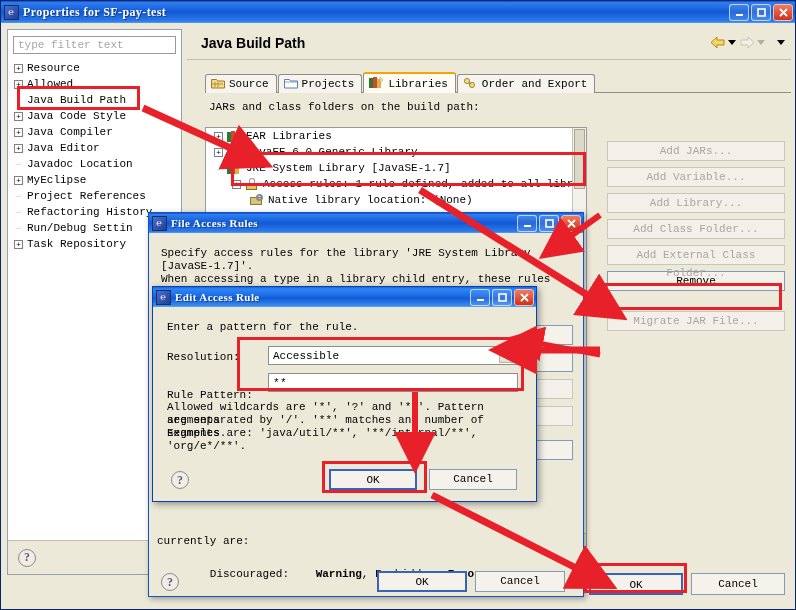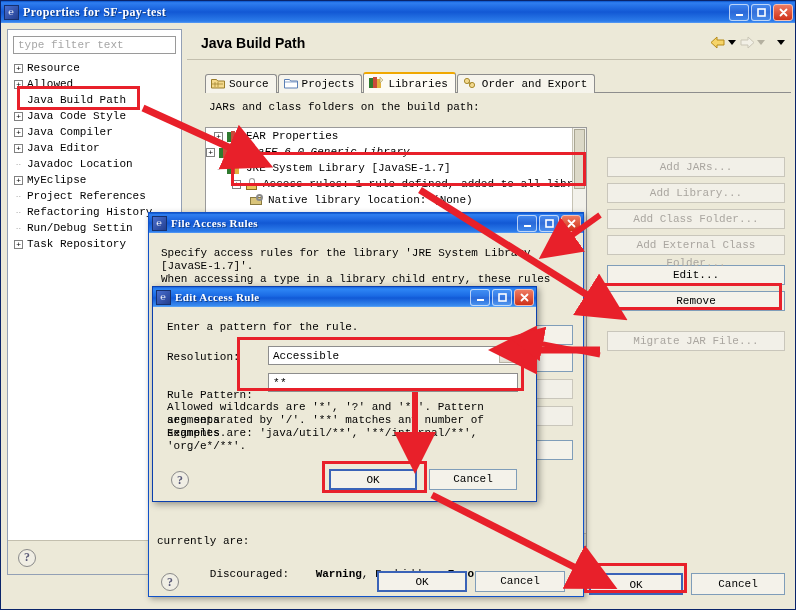--- a/index.html
+++ b/index.html
@@ -148,21 +148,21 @@
   .lockicon .body { position:absolute;bottom:0;left:1px;width:11px;height:7px;background:#e8c45c;border:1px solid #8a6d1f; }
   .lockicon .sh { position:absolute;top:0;left:4px;width:6px;height:6px;border:1.5px solid #9a9a9a;border-bottom:none;border-radius:3px 3px 0 0; }
   .nativeicon { width:14px;height:12px;margin-right:4px;flex:0 0 auto;position:relative; }
   .nativeicon .b { position:absolute;bottom:1px;left:0;width:12px;height:8px;background:#d9c47a;border:1px solid #8a7a3f; }
   .nativeicon .g { position:absolute;top:0;left:6px;width:7px;height:7px;border:2px solid #8a8a8a;border-radius:50%; }
   .scroll-v { position:absolute; right:0; top:0; bottom:0; width:14px; background:#f2f1ea; border-left:1px solid #c6c3b4; }
   .scroll-thumb { position:absolute; left:1px; right:1px; top:1px; height:60px; background:#dcd9c8; border:1px solid #a9a693; }
   .scroll-arrow { position:absolute; left:0; right:0; height:13px; background:#e7e5da; border-top:1px solid #c6c3b4; display:flex;align-items:center;justify-content:center; }
 
   
-  .btncol { position:absolute; right: 6px; top: 128px; width: 178px; }
+  .btncol { position:absolute; right: 6px; top: 112px; width: 178px; }
   .wbtn {
     display:block; width:100%; height: 20px; margin-bottom: 6px;
     border: 1px solid #7f9db9; background:#f4f2ea;
     font-family:"Liberation Mono", monospace; font-size:11px; color:#000;
     text-align:center; line-height:18px;
   }
   .wbtn.disabled { color:#aaa6a0; border-color:#c9c6bb; background:#f2f0e8; }
   .wbtn.spaced { margin-top: 10px; }
 
   
@@ -375,23 +375,23 @@
         <div class="hint">JARs and class folders on the build path:</div>
 
         <div class="listbox">
           <div class="lnode" style="padding-left:8px;">
             <span class="exp">+</span>
             <span class="bookicon">
                 <i></i>
                 <i></i>
                 <i></i>
               </span>
-            <span>EAR Properties</span>
+            <span>EAR Libraries</span>
           </div>
-          <div class="lnode" style="padding-left:0;font-style:italic;">
+          <div class="lnode" style="padding-left:8px;">
             <span class="exp">+</span>
             <span class="bookicon">
                 <i></i>
                 <i></i>
                 <i></i>
               </span>
             <span>JavaEE 6.0 Generic Library</span>
           </div>
           <div class="lnode" style="padding-left:8px;">
             <span class="exp dash">-</span>
@@ -424,24 +424,24 @@
               <svg width="7" height="5" viewBox="0 0 7 5">
                   <path d="M0 0 L7 0 L3.5 5 Z" fill="#4a4a7a"></path>
                 </svg>
             </div>
           </div>
         </div>
       </div>
 
       <div class="btncol">
         <div class="wbtn disabled">Add JARs...</div>
+        <div class="wbtn disabled">Add Variable...</div>
         <div class="wbtn disabled">Add Library...</div>
         <div class="wbtn disabled">Add Class Folder...</div>
         <div class="wbtn disabled">Add External Class Folder...</div>
-        <div class="wbtn spaced">Edit...</div>
         <div class="wbtn">Remove</div>
         <div class="wbtn disabled" style="margin-top:20px;">Migrate JAR File...</div>
       </div>
     </div>
 
     <div class="mainfoot">
       <div style="position:absolute;left:148px;top:6px;" class="helpq">?</div>
       <div class="btn def" style="position:absolute;left:588px;top:4px;width:94px;height:22px;line-height:20px;">OK</div>
       <div class="btn" style="position:absolute;left:690px;top:4px;width:94px;height:22px;line-height:20px;">Cancel</div>
     </div>

